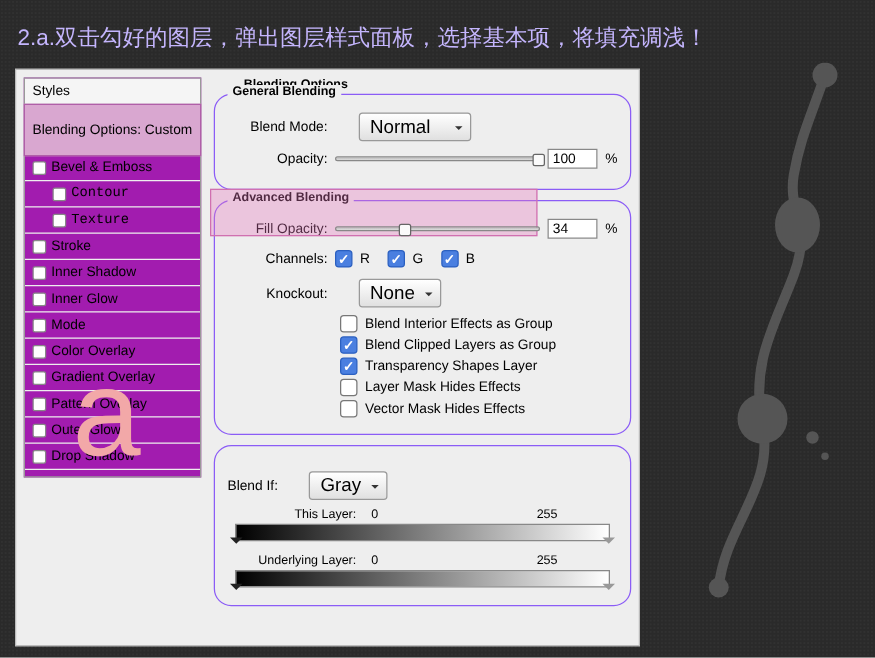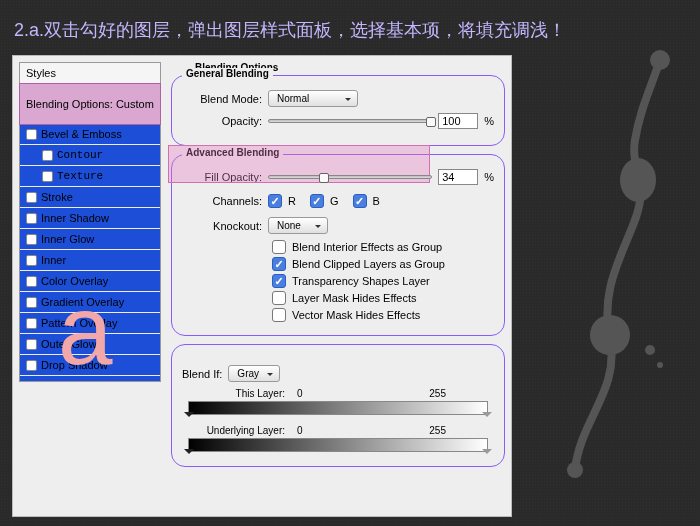--- a/index.html
+++ b/index.html
@@ -24,21 +24,21 @@
     width: 500px; height: 462px;
     background: #eeeeee;
     border: 1px solid #bbb;
     display: flex;
     gap: 10px;
     padding: 6px;
   }
   .styles-box {
     width: 142px; height: 320px;
     border: 1px solid #999;
-    background: #1d4ed8;
+    background: #a21caf;
     position: relative;
   }
   .styles-header {
     padding: 4px 6px;
     border-bottom: 1px solid #ccc;
     background: #f5f5f5;
   }
   .style-item {
     padding: 4px 6px;
     border-bottom: 1px solid #eee;
@@ -101,24 +101,25 @@
     padding: 1px 3px;
     text-align: left;
     font-size: 11px;
   }
   .pct { font-size: 11px; }
   .select {
     border: 1px solid #999;
     border-radius: 3px;
     background: linear-gradient(#fff,#e0e0e0);
     padding: 2px 20px 2px 8px;
-    font-size: 10px;
+    font-size: 15px;
     position: relative;
     display: inline-block;
     min-width: 90px;
+    margin-left: 19px;
   }
   .select::after {
     content: "";
     position: absolute; right: 6px; top: 50%;
     border: 3px solid transparent;
     border-top-color: #333;
     transform: translateY(-1px);
   }
   .select.small { min-width: 60px; }
   .select.tiny { min-width: 50px; }
@@ -236,21 +237,21 @@
     <div class="style-item">
       <span class="cb"></span>
       <span>Inner Shadow</span>
     </div>
     <div class="style-item">
       <span class="cb"></span>
       <span>Inner Glow</span>
     </div>
     <div class="style-item">
       <span class="cb"></span>
-      <span>Inner</span>
+      <span>Mode</span>
     </div>
     <div class="style-item">
       <span class="cb"></span>
       <span>Color Overlay</span>
     </div>
     <div class="style-item">
       <span class="cb"></span>
       <span>Gradient Overlay</span>
     </div>
     <div class="style-item">

